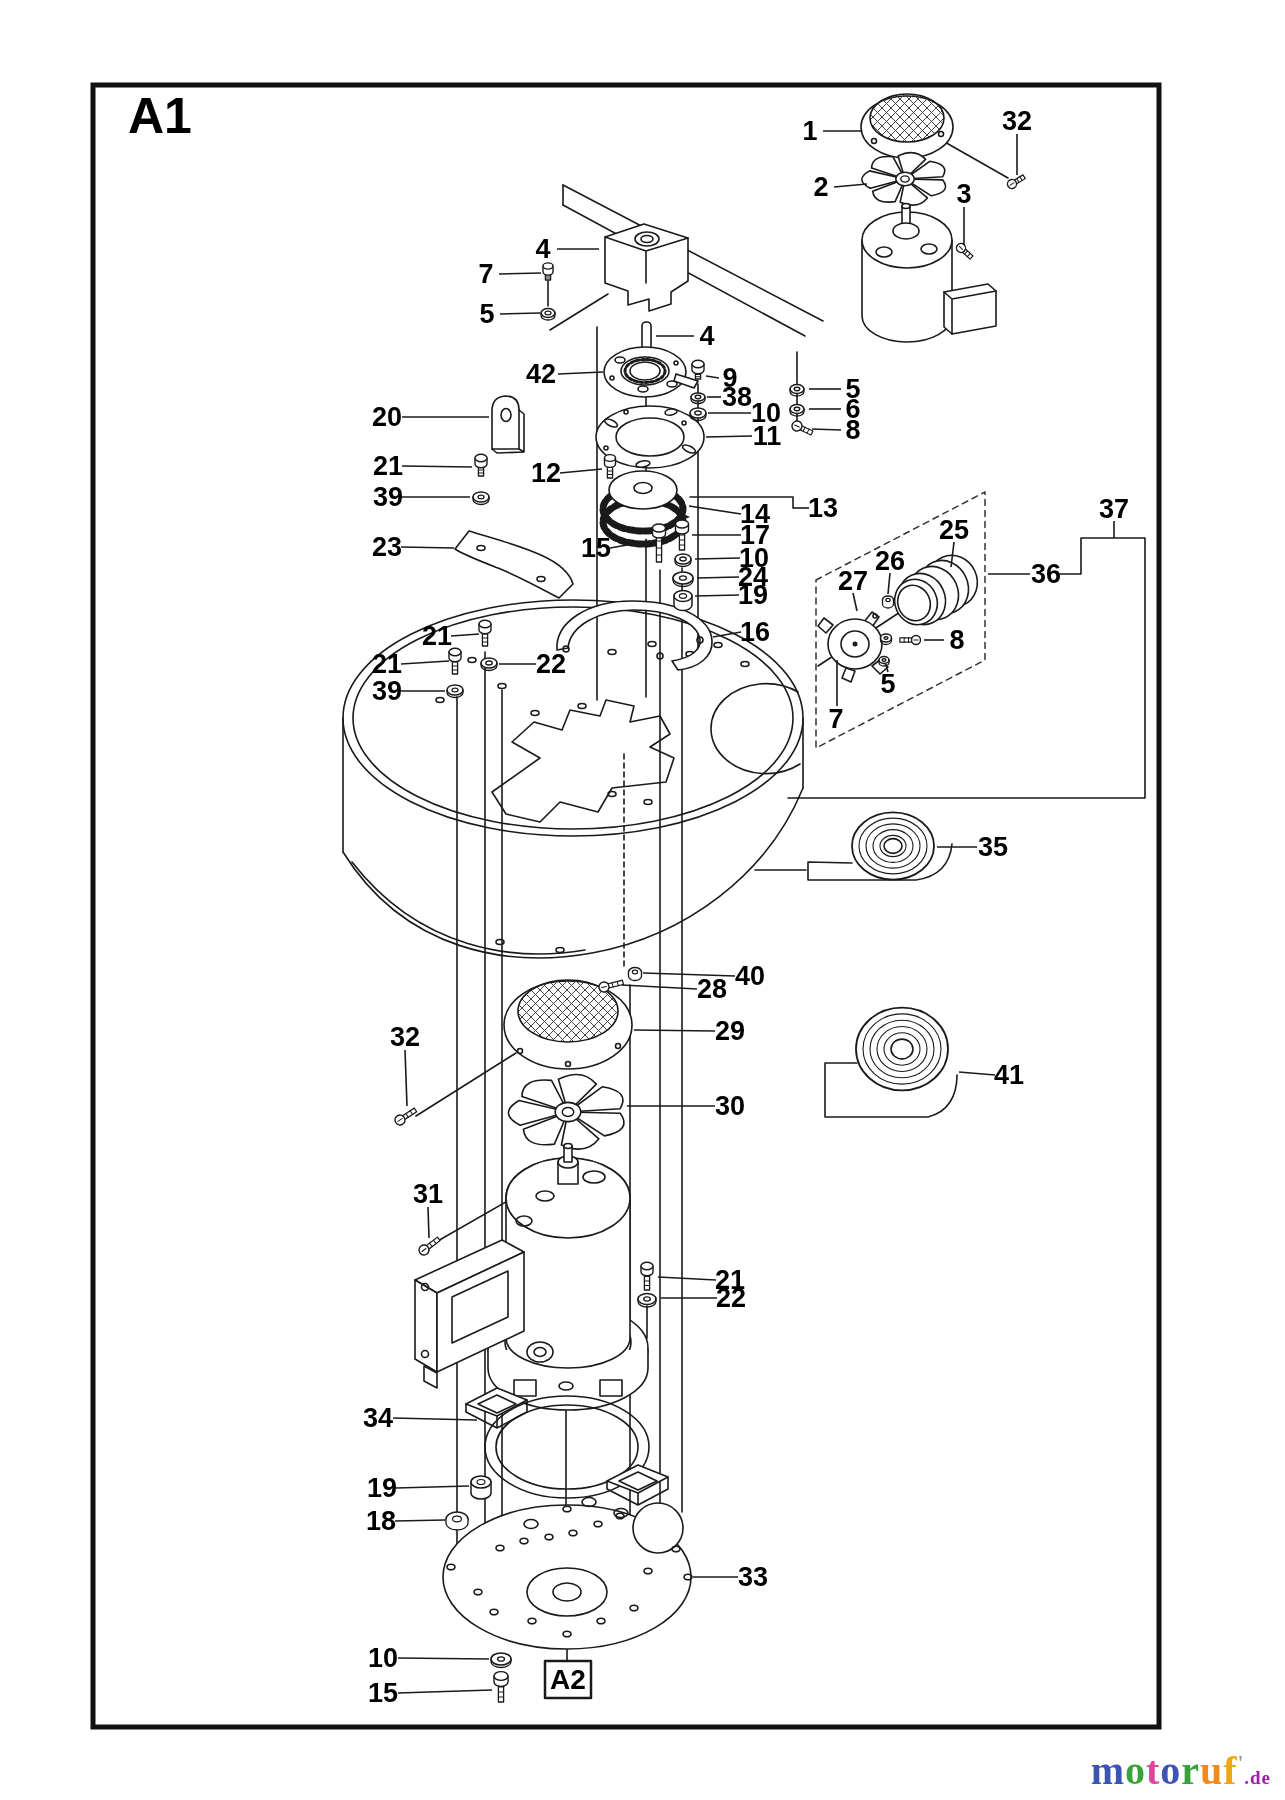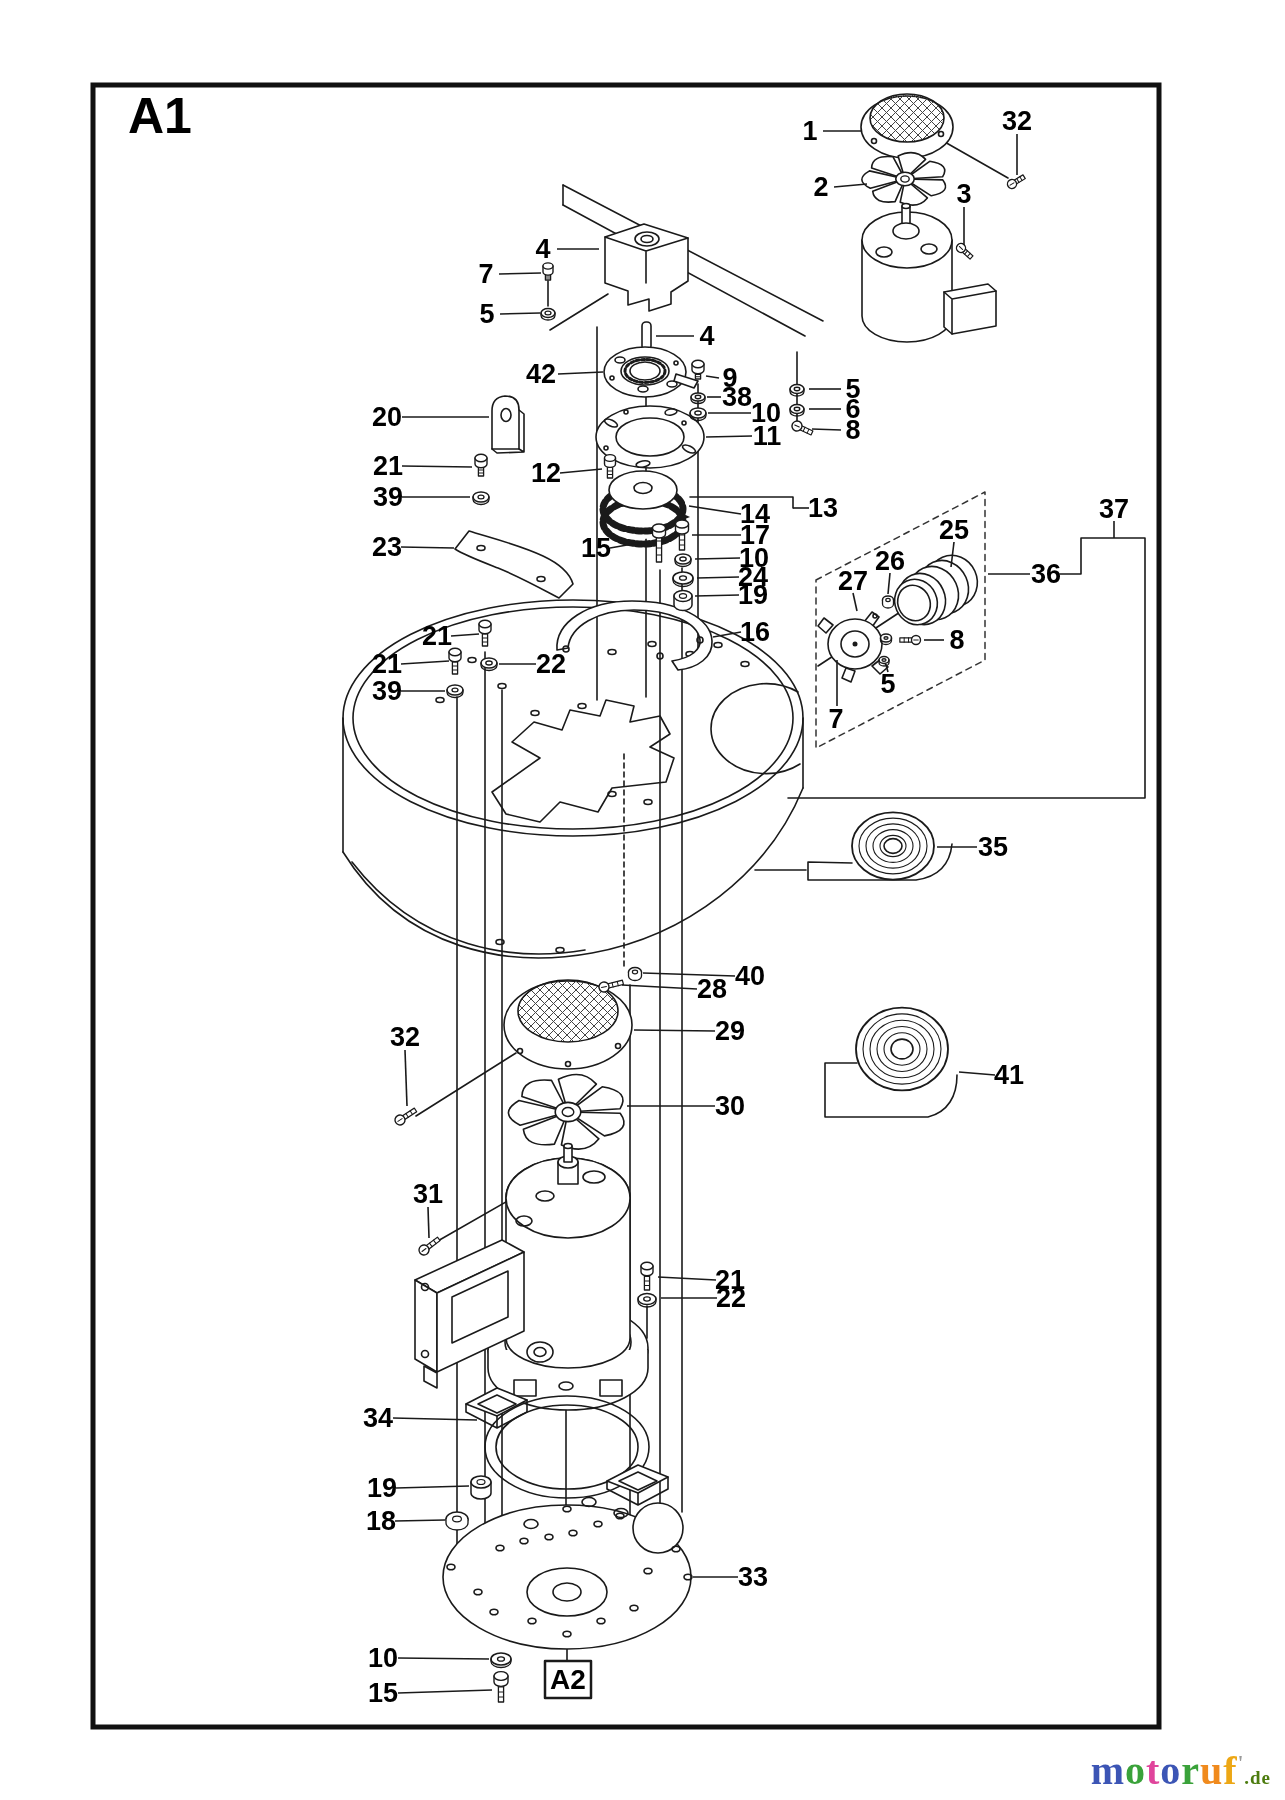--- a/index.html
+++ b/index.html
@@ -4,21 +4,21 @@
 <style>
   html,body{margin:0;padding:0;background:#ffffff;}
   body{width:1285px;height:1800px;position:relative;font-family:"Liberation Sans",sans-serif;}
   svg{position:absolute;left:0;top:0;}
   .part{fill:#ffffff;}
   .lbl{font-family:"Liberation Sans",sans-serif;font-weight:bold;font-size:27px;fill:#000;}
   .title-lbl{font-family:"Liberation Sans",sans-serif;font-weight:bold;font-size:50px;fill:#000;}
   .inset-lbl{font-family:"Liberation Sans",sans-serif;font-weight:bold;font-size:28px;fill:#000;}
   #watermark{position:absolute;right:14px;bottom:6px;font-family:"Liberation Serif",serif;
              font-weight:bold;font-size:40px;letter-spacing:1px;user-select:none;}
-  #watermark .suffix{font-size:19px;font-weight:bold;color:#4d7c0f;}
+  #watermark .suffix{font-size:19px;font-weight:bold;color:#a21caf;}
   #watermark .tick{font-size:20px;vertical-align:super;color:#9a9a9a;}
 </style>
 </head>
 <body>
 
 <svg width="1285" height="1800" viewBox="0 0 1285 1800">
   <defs>
     <pattern id="mesh" patternUnits="userSpaceOnUse" width="9" height="9">
       <path d="M0,9 L9,0 M0,0 L9,9" stroke="#444" stroke-width="1" fill="none"></path>
     </pattern>

